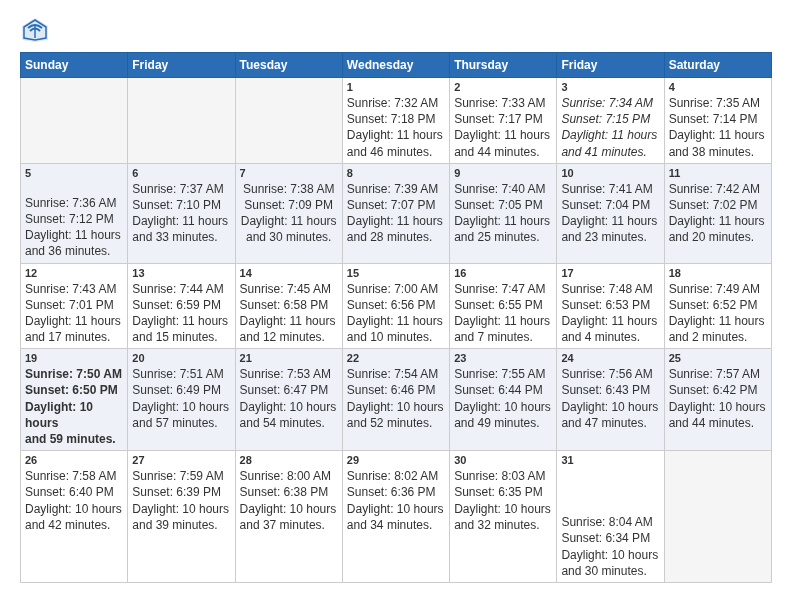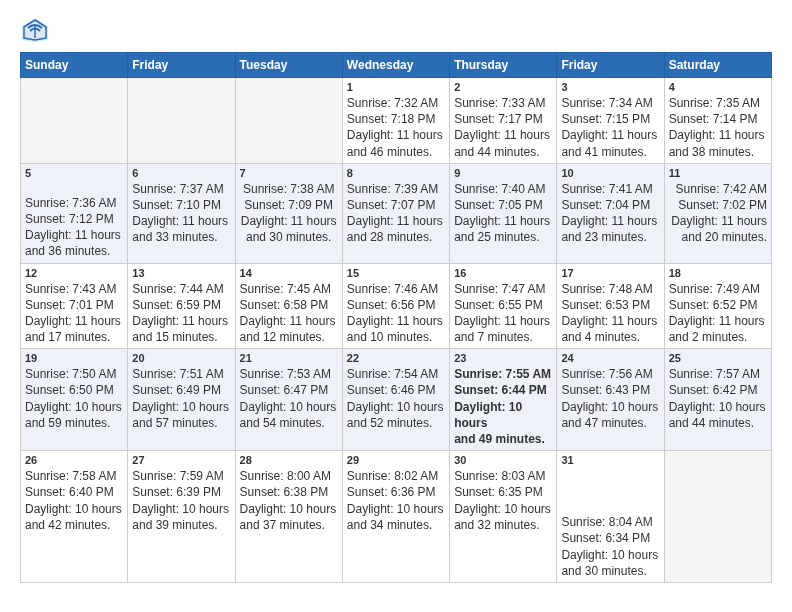--- a/index.html
+++ b/index.html
@@ -153,21 +153,21 @@
           </td>
           <td>
             <span class="day-number">2</span>
             <div class="day-info" style="white-space: pre-line;">Sunrise: 7:33 AM
 Sunset: 7:17 PM
 Daylight: 11 hours
 and 44 minutes.</div>
           </td>
           <td>
             <span class="day-number">3</span>
-            <div class="day-info" style="white-space: pre-line;">Sunrise: 7:34 AM
+            <div class="day-info" style="white-space: pre-line; font-style: italic;">Sunrise: 7:34 AM
 Sunset: 7:15 PM
 Daylight: 11 hours
 and 41 minutes.</div>
           </td>
           <td>
             <span class="day-number">4</span>
             <div class="day-info" style="white-space: pre-line;">Sunrise: 7:35 AM
 Sunset: 7:14 PM
 Daylight: 11 hours
 and 38 minutes.</div>
@@ -211,21 +211,21 @@
           </td>
           <td>
             <span class="day-number">10</span>
             <div class="day-info" style="white-space: pre-line;">Sunrise: 7:41 AM
 Sunset: 7:04 PM
 Daylight: 11 hours
 and 23 minutes.</div>
           </td>
           <td>
             <span class="day-number">11</span>
-            <div class="day-info" style="white-space: pre-line; text-align: right;">Sunrise: 7:42 AM
+            <div class="day-info" style="white-space: pre-line;">Sunrise: 7:42 AM
 Sunset: 7:02 PM
 Daylight: 11 hours
 and 20 minutes.</div>
           </td>
         </tr>
         <tr>
           <td>
             <span class="day-number">12</span>
             <div class="day-info" style="white-space: pre-line;">Sunrise: 7:43 AM
 Sunset: 7:01 PM
@@ -241,21 +241,21 @@
           </td>
           <td>
             <span class="day-number">14</span>
             <div class="day-info" style="white-space: pre-line;">Sunrise: 7:45 AM
 Sunset: 6:58 PM
 Daylight: 11 hours
 and 12 minutes.</div>
           </td>
           <td>
             <span class="day-number">15</span>
-            <div class="day-info" style="white-space: pre-line;">Sunrise: 7:46 AM
+            <div class="day-info" style="white-space: pre-line;">Sunrise: 7:00 AM
 Sunset: 6:56 PM
 Daylight: 11 hours
 and 10 minutes.</div>
           </td>
           <td>
             <span class="day-number">16</span>
             <div class="day-info" style="white-space: pre-line;">Sunrise: 7:47 AM
 Sunset: 6:55 PM
 Daylight: 11 hours
 and 7 minutes.</div>
@@ -271,21 +271,21 @@
             <span class="day-number">18</span>
             <div class="day-info" style="white-space: pre-line;">Sunrise: 7:49 AM
 Sunset: 6:52 PM
 Daylight: 11 hours
 and 2 minutes.</div>
           </td>
         </tr>
         <tr class="row-alt">
           <td>
             <span class="day-number">19</span>
-            <div class="day-info" style="white-space: pre-line;">Sunrise: 7:50 AM
+            <div class="day-info" style="white-space: pre-line; font-weight: bold;">Sunrise: 7:50 AM
 Sunset: 6:50 PM
 Daylight: 10 hours
 and 59 minutes.</div>
           </td>
           <td>
             <span class="day-number">20</span>
             <div class="day-info" style="white-space: pre-line;">Sunrise: 7:51 AM
 Sunset: 6:49 PM
 Daylight: 10 hours
 and 57 minutes.</div>
@@ -299,21 +299,21 @@
           </td>
           <td>
             <span class="day-number">22</span>
             <div class="day-info" style="white-space: pre-line;">Sunrise: 7:54 AM
 Sunset: 6:46 PM
 Daylight: 10 hours
 and 52 minutes.</div>
           </td>
           <td>
             <span class="day-number">23</span>
-            <div class="day-info" style="white-space: pre-line; font-weight: bold;">Sunrise: 7:55 AM
+            <div class="day-info" style="white-space: pre-line;">Sunrise: 7:55 AM
 Sunset: 6:44 PM
 Daylight: 10 hours
 and 49 minutes.</div>
           </td>
           <td>
             <span class="day-number">24</span>
             <div class="day-info" style="white-space: pre-line;">Sunrise: 7:56 AM
 Sunset: 6:43 PM
 Daylight: 10 hours
 and 47 minutes.</div>

